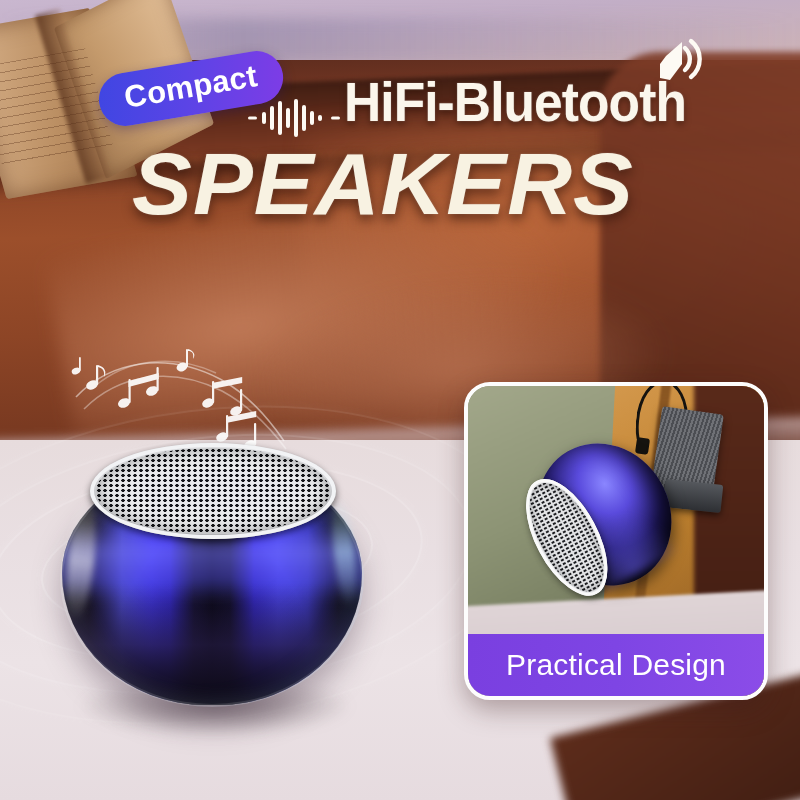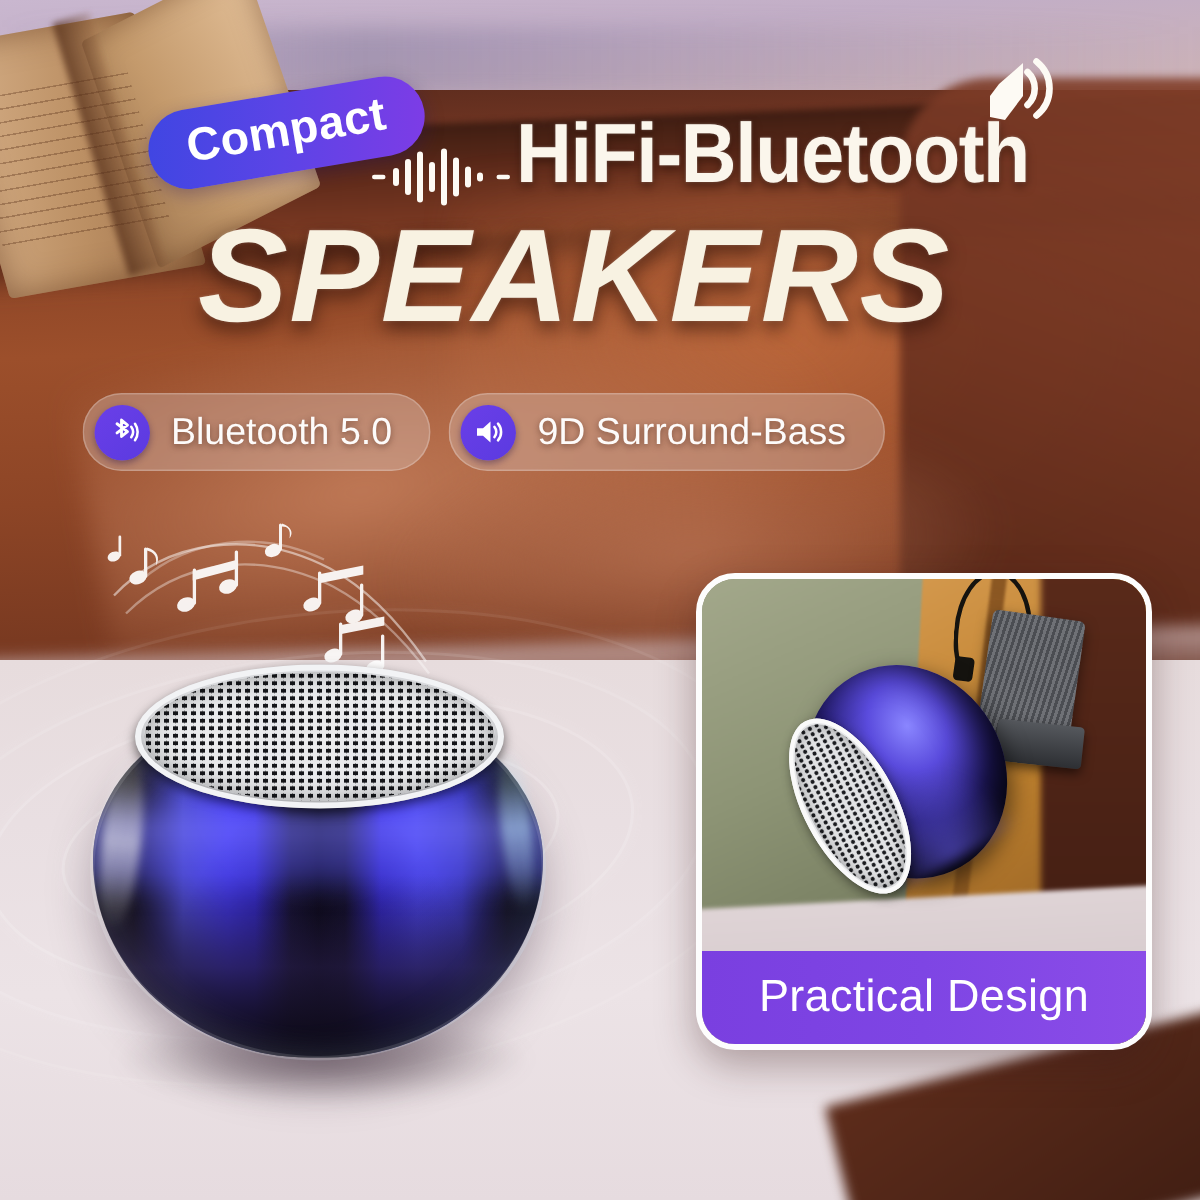--- a/index.html
+++ b/index.html
@@ -432,42 +432,20 @@
   <div class="title2">SPEAKERS</div>
 
   <div class="speaker-icon">
     <svg width="56" height="52" viewBox="0 0 56 52" fill="none">
       <path d="M8 30 L8 44 L18 46 L30 30 L30 8 L14 22 Z" fill="#fdfaf4"></path>
       <path d="M33 14 a15 15 0 0 1 0 22" stroke="#fdfaf4" stroke-width="4.4" stroke-linecap="round"></path>
       <path d="M39 7 a23 23 0 0 1 0 36" stroke="#fdfaf4" stroke-width="4.4" stroke-linecap="round"></path>
     </svg>
   </div>
 
-  <div class="pills">
-    <div class="pill">
-      <span class="ico">
-        <svg width="24" height="24" viewBox="0 0 24 24" fill="none">
-          <path d="M8 6.5 L15 11.8 L11 15 L11 4 L15 7.4 L8 12.6" stroke="#fff" stroke-width="1.9" stroke-linejoin="round" stroke-linecap="round"></path>
-          <path d="M17.5 8.5 a6 6 0 0 1 0 7" stroke="#fff" stroke-width="1.7" stroke-linecap="round"></path>
-          <path d="M20 6.5 a9.5 9.5 0 0 1 0 11" stroke="#fff" stroke-width="1.7" stroke-linecap="round"></path>
-        </svg>
-      </span>
-      <span class="txt">Bluetooth 5.0</span>
-    </div>
-    <div class="pill">
-      <span class="ico">
-        <svg width="24" height="24" viewBox="0 0 24 24" fill="none">
-          <path d="M4 9.5 L8 9.5 L13 5 L13 19 L8 14.5 L4 14.5 Z" fill="#fff"></path>
-          <path d="M15.6 8.6 a5.2 5.2 0 0 1 0 6.8" stroke="#fff" stroke-width="1.7" stroke-linecap="round"></path>
-          <path d="M18 6.4 a8.6 8.6 0 0 1 0 11.2" stroke="#fff" stroke-width="1.7" stroke-linecap="round"></path>
-        </svg>
-      </span>
-      <span class="txt">9D Surround-Bass</span>
-    </div>
-  </div>
 
   <div class="inset">
     <div class="in-bg"></div>
     <div class="in-cloth"></div>
     <div class="in-bag"></div>
     <div class="in-bag-seam"></div>
     <div class="in-sofa"></div>
     <div class="in-table"></div>
     <div class="in-lanyard"></div>
     <div class="in-lanyard-knot"></div>

